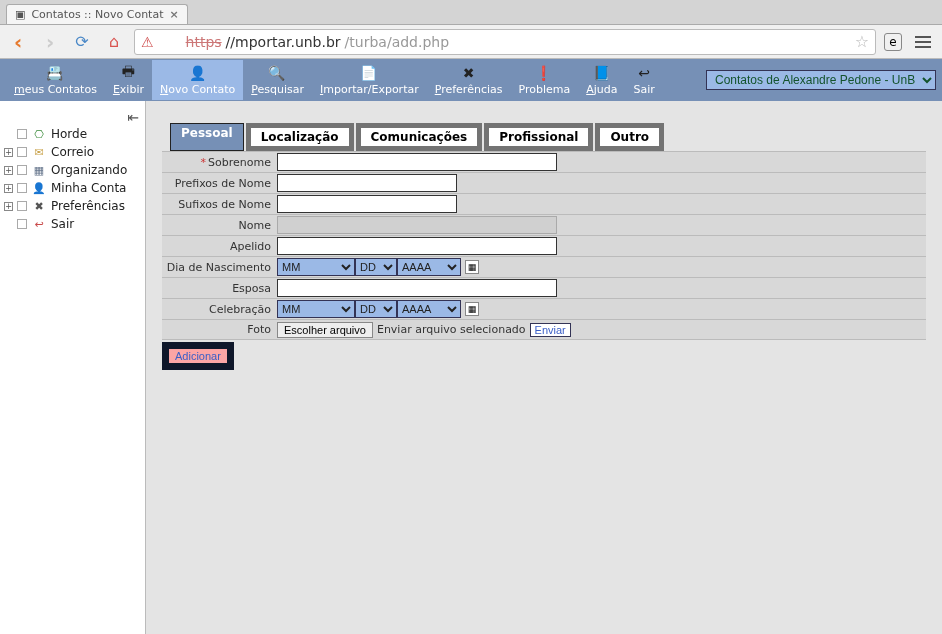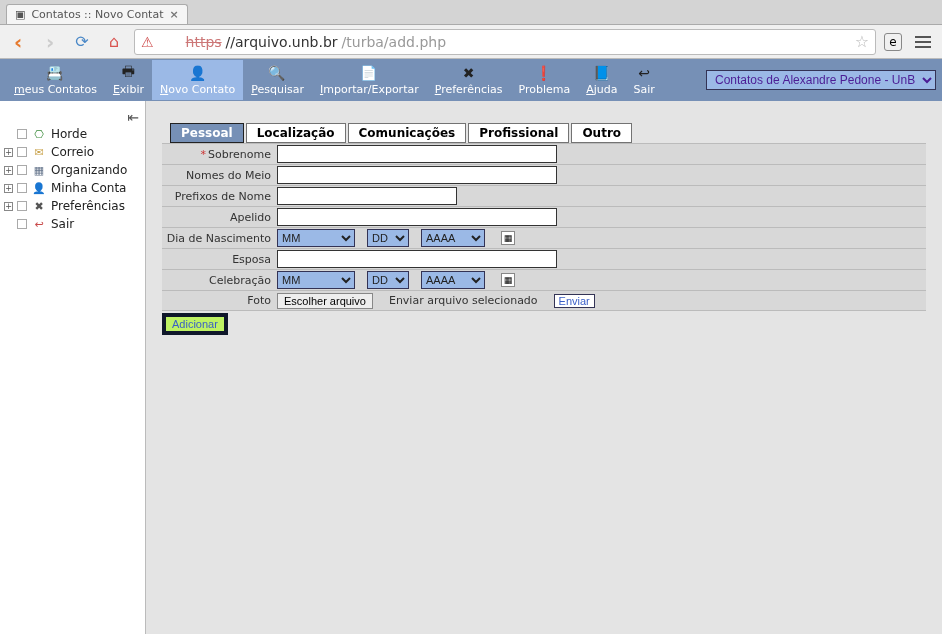--- a/index.html
+++ b/index.html
@@ -22,65 +22,65 @@
   .globe { width:18px; height:18px; border:1px solid #888; border-radius:3px; display:flex; align-items:center; justify-content:center; font-size:12px; }
   .menu-btn { width: 26px; height: 26px; display: flex; flex-direction: column; justify-content: center; gap: 3px; align-items: center; }
   .menu-btn span { width: 16px; height: 2px; background: #555; }
 
   
   .app-toolbar { background: #7690b6; height: 42px; display: flex; align-items: center; padding: 0 6px; color: #fff; font-size: 11px; }
   .tb-item { display: flex; flex-direction: column; align-items: center; justify-content: center; padding: 2px 8px; gap: 1px; cursor: pointer; height: 40px; }
   .tb-item.active { background: #9bb9e6; }
   .tb-icon { width: 18px; height: 18px; display: flex; align-items: center; justify-content: center; font-size: 14px; color: #222; }
   .tb-right { margin-left: auto; }
-  .tb-select { background: #9bb9e6; border: 1px solid #335; color: #4c1d95; font-size: 12px; padding: 1px 4px; width: 230px; }
+  .tb-select { background: #9bb9e6; border: 1px solid #335; color: #14532d; font-size: 12px; padding: 1px 4px; width: 230px; }
 
   
   .body-row { display: flex; height: calc(634px - 25px - 34px - 42px); }
   .sidebar { width: 146px; background: #fff; border-right: 1px solid #bbb; padding: 8px 4px; font-size: 12px; }
   .side-collapse { text-align: right; padding-right: 2px; color: #555; font-size: 14px; }
   .tree-item { display: flex; align-items: center; gap: 4px; padding: 2px 0; cursor: pointer; color: #222; }
   .tree-plus { width: 9px; height: 9px; border: 1px solid #888; font-size: 8px; line-height: 7px; text-align: center; color: #555; }
   .tree-dot { width:9px; display:inline-block; }
   .tree-icon { width: 16px; height: 14px; display: inline-flex; align-items: center; justify-content: center; font-size: 11px; }
   .ic-horde { color:#3a8a3a; }
   .ic-mail { color:#c9a24a; }
   .ic-org { color:#64748b; }
   .ic-acct { color:#555; }
   .ic-pref { color:#555; }
   .ic-exit { color:#c94a4a; }
 
   .main { flex: 1; background: #e4e4e4; padding: 14px; overflow: auto; }
 
   
   .tabs { display: flex; gap: 2px; padding: 8px 0 0 10px; }
-  .tabbtn { background: #fff; border: 1px solid #737373; padding: 2px 10px; font-size: 12px; font-weight: bold; cursor: pointer; }
+  .tabbtn { background: #fff; border: 5px solid #737373; padding: 2px 10px; font-size: 12px; font-weight: bold; cursor: pointer; }
   .tabbtn.active { background: #7690b6; color: #fff; border: 1px solid #222; }
 
   
   .form { padding: 0 2px; }
   .form-row { display: flex; align-items: stretch; border-top: 1px solid #bbb; }
   .form-row:last-child { border-bottom: 1px solid #bbb; }
   .form-label { width: 113px; background: #d8d8d8; color: #333; font-size: 11px; text-align: right; padding: 3px 4px; display: flex; align-items: center; justify-content: flex-end; }
   .form-label .req { color: #c33; margin-right: 2px; }
-  .form-val { flex: 1; background: #d8d8d8; padding: 1px 2px; display: flex; align-items: center; gap: 12px; }
+  .form-val { flex: 1; background: #d8d8d8; padding: 1px 2px; display: flex; align-items: center; gap: 0; }
   .form-val input[type=text] { width: 280px; height: 18px; border: 1px solid #333; font-size: 12px; padding: 0 3px; background:#fff; }
   .form-val input.short { width: 180px; }
   .form-val.ro { background: #d8d8d8; }
   .form-val.ro .ro-box { background:#d0d0d0; border:1px solid #aaa; width:280px; height:18px; }
   select.mm, select.dd, select.yy { background:#9bb9e6; border:1px solid #335; color:#222; font-size:11px; height:18px; }
   select.mm { width: 78px; }
   select.dd { width: 42px; }
   select.yy { width: 64px; }
   .cal-ic { border:1px solid #888; width:14px; height:14px; display:inline-flex; align-items:center; justify-content:center; font-size:9px; background:#fff; margin-left:4px; }
   .file-btn { background:#eee; border:1px solid #888; font-size:11px; padding:1px 6px; cursor:pointer; }
   .file-txt { font-size:11px; color:#333; margin: 0 4px; }
   .send-btn { background:#fff; border:1px solid #335; color:#3a5fc7; font-size:11px; padding:0 4px; cursor:pointer;text-align:right; }
   .add-row { padding: 2px; }
-  .add-btn { background:#bef264; border:4px solid #0f172a; color:#3a5fc7; font-size:11px; padding:1px 6px; cursor:pointer; }
+  .add-btn { background:#fca5a5; border:7px solid #0f172a; color:#3a5fc7; font-size:11px; padding:1px 6px; cursor:pointer; }
 
   u.ak { text-decoration: underline; }
 </style>
 </head>
 <body>
 
 <div class="tabbar">
   <div class="tab">
     <span>▣</span>
     <span>Contatos :: Novo Contat</span>
@@ -89,21 +89,21 @@
 </div>
 
 <div class="navbar">
   <div class="nav-btn nav-back">‹</div>
   <div class="nav-btn nav-fwd">›</div>
   <div class="nav-btn nav-reload">⟳</div>
   <div class="nav-btn nav-home">⌂</div>
   <div class="urlbar">
     <span style="color:#c44;">⚠</span>
     <span class="https">https</span>
-    <span>//arquivo.unb.br</span>
+    <span>//mportar.unb.br</span>
       <span class="path">/turba/add.php</span>
     <span class="star">☆</span>
   </div>
   <div class="globe">e</div>
   <div class="menu-btn">
       <span></span>
       <span></span>
       <span></span>
     </div>
 </div>
@@ -211,29 +211,35 @@
       <div class="form-row">
         <div class="form-label">
             <span class="req">*</span>
             <span>Sobrenome</span>
           </div>
         <div class="form-val">
             <input type="text" style="">
           </div>
       </div>
       <div class="form-row">
-        <div class="form-label">Nomes do Meio</div>
-        <div class="form-val">
-            <input type="text" style="">
-          </div>
-      </div>
-      <div class="form-row">
         <div class="form-label">Prefixos de Nome</div>
         <div class="form-val">
             <input type="text" class="short" style="">
+          </div>
+      </div>
+      <div class="form-row">
+        <div class="form-label">Sufixos de Nome</div>
+        <div class="form-val">
+            <input type="text" class="short" style="">
+          </div>
+      </div>
+      <div class="form-row">
+        <div class="form-label">Nome</div>
+        <div class="form-val ro">
+            <div class="ro-box"></div>
           </div>
       </div>
       <div class="form-row">
         <div class="form-label">Apelido</div>
         <div class="form-val">
             <input type="text" style="">
           </div>
       </div>
       <div class="form-row">
         <div class="form-label">Dia de Nascimento</div>

